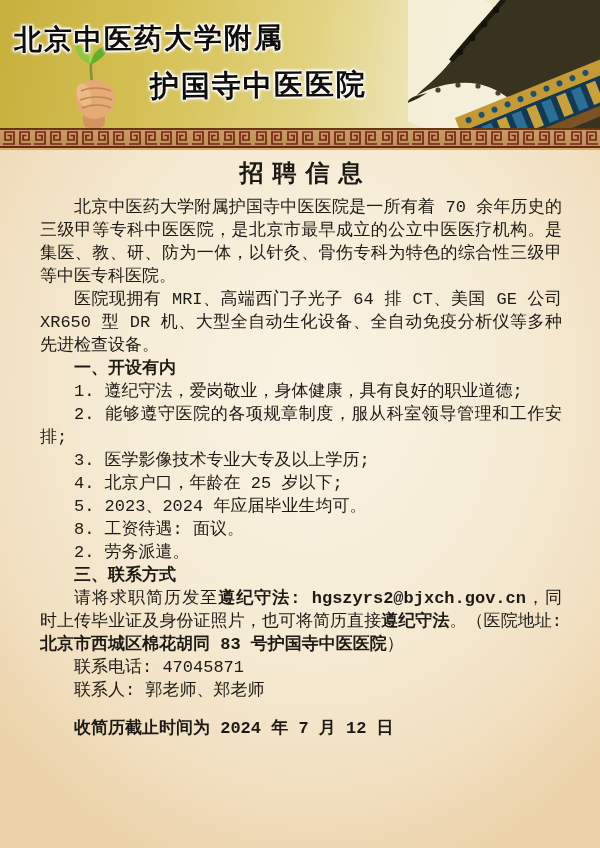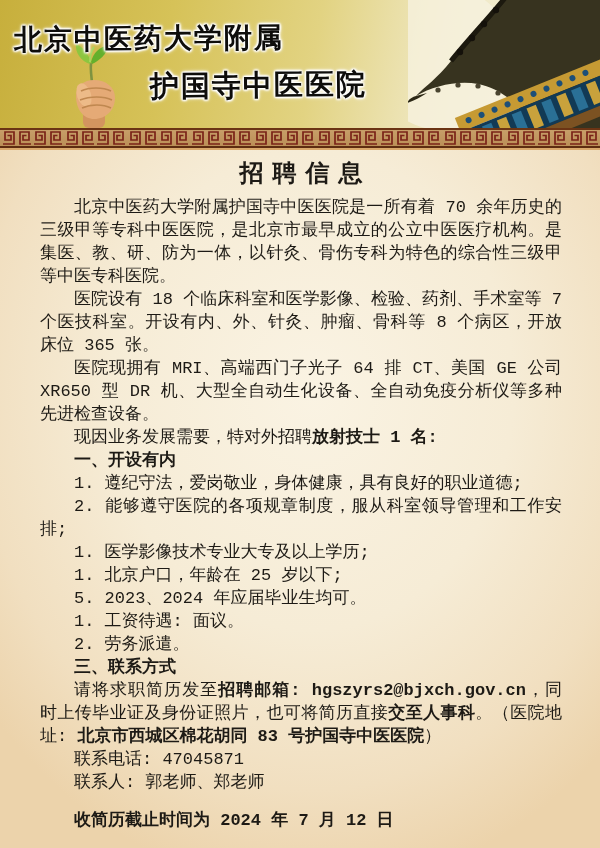--- a/index.html
+++ b/index.html
@@ -182,32 +182,30 @@
       </svg>
       <svg viewBox="0 0 30 14" width="30" height="14">
         <path d="M1,13 H12 V1 H3 V9 H9 V4.5 H5.5" fill="none" stroke="#7a2318" stroke-width="1.7"></path>
         <path d="M29,13 H18 V1 H27 V9 H21 V4.5 H24.5" fill="none" stroke="#7a2318" stroke-width="1.7"></path>
       </svg>
     </div>
 
   <div class="content">
     <div class="doc-title">招聘信息</div>
     <p class="ind"><span>北京中医药大学附属护国寺中医医院是一所有着 70 余年历史的三级甲等专科中医医院，是北京市最早成立的公立中医医疗机构。是集医、教、研、防为一体，以针灸、骨伤专科为特色的综合性三级甲等中医专科医院。</span></p>
-    <p class="ind"><span>医院设有 18 个临床科室和医学影像、检验、药剂、手术室等 7 个医技科室。开设有内、外、针灸、肿瘤、骨科等 8 个病区，开放床位 365 张。</span></p>
     <p class="ind"><span>医院现拥有 MRI、高端西门子光子 64 排 CT、美国 GE 公司 XR650 型 DR 机、大型全自动生化设备、全自动免疫分析仪等多种先进检查设备。</span></p>
-    <p class="ind"><span>现因业务发展需要，特对外招聘</span><span class="b">放射技士 1 名:</span></p>
     <p class="ind"><span class="b">一、开设有内</span></p>
     <p class="ind"><span>1. 遵纪守法，爱岗敬业，身体健康，具有良好的职业道德;</span></p>
     <p class="ind"><span>2. 能够遵守医院的各项规章制度，服从科室领导管理和工作安排;</span></p>
-    <p class="ind"><span>1. 医学影像技术专业大专及以上学历;</span></p>
-    <p class="ind"><span>1. 北京户口，年龄在 25 岁以下;</span></p>
+    <p class="ind"><span>3. 医学影像技术专业大专及以上学历;</span></p>
+    <p class="ind"><span>4. 北京户口，年龄在 25 岁以下;</span></p>
     <p class="ind"><span>5. 2023、2024 年应届毕业生均可。</span></p>
-    <p class="ind"><span>1. 工资待遇: 面议。</span></p>
+    <p class="ind"><span>8. 工资待遇: 面议。</span></p>
     <p class="ind"><span>2. 劳务派遣。</span></p>
     <p class="ind"><span class="b">三、联系方式</span></p>
-    <p class="ind"><span>请将求职简历发至</span><span class="b">招聘邮箱: hgszyrs2@bjxch.gov.cn</span><span>，同时上传毕业证及身份证照片，也可将简历直接</span><span class="b">交至人事科</span><span>。（医院地址: </span><span class="b">北京市西城区棉花胡同 83 号护国寺中医医院</span><span>）</span></p>
+    <p class="ind"><span>请将求职简历发至</span><span class="b">遵纪守法: hgszyrs2@bjxch.gov.cn</span><span>，同时上传毕业证及身份证照片，也可将简历直接</span><span class="b">遵纪守法</span><span>。（医院地址: </span><span class="b">北京市西城区棉花胡同 83 号护国寺中医医院</span><span>）</span></p>
     <p class="ind"><span>联系电话: 47045871</span></p>
     <p class="ind"><span>联系人: 郭老师、郑老师</span></p>
     <p class="ind deadline"><span class="b">收简历截止时间为 2024 年 7 月 12 日</span></p>
 
   </div>
 
 </div>
 
 </body></html>

